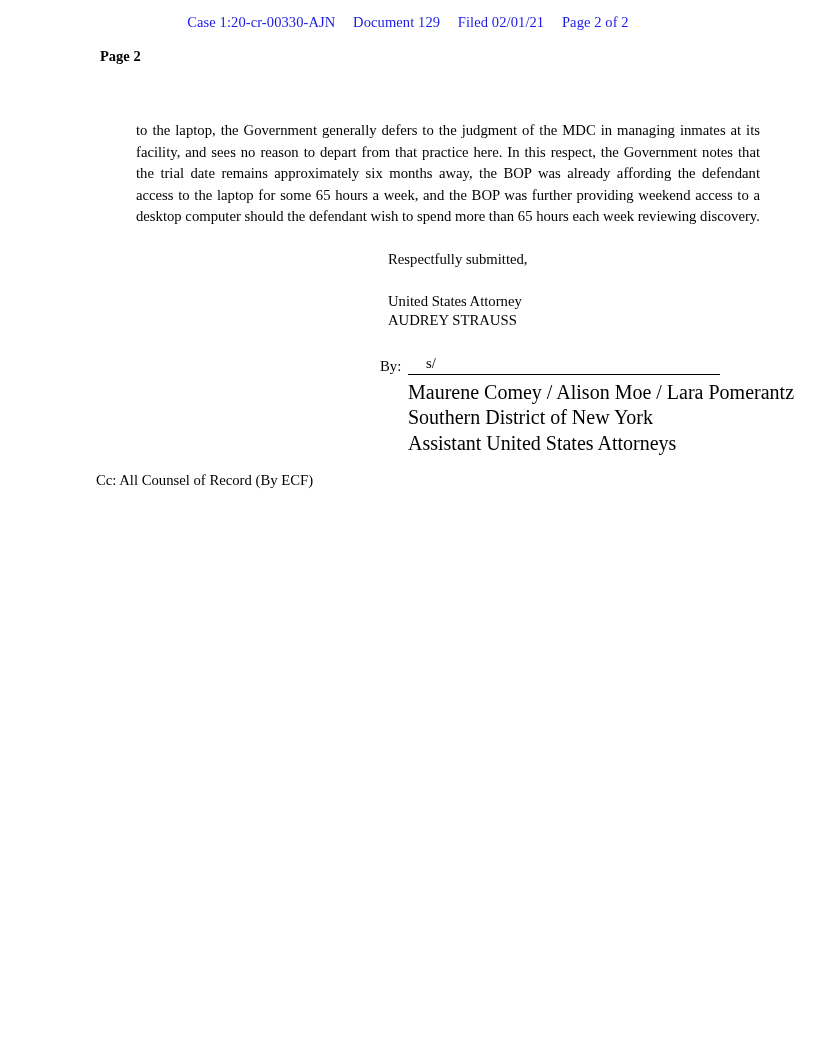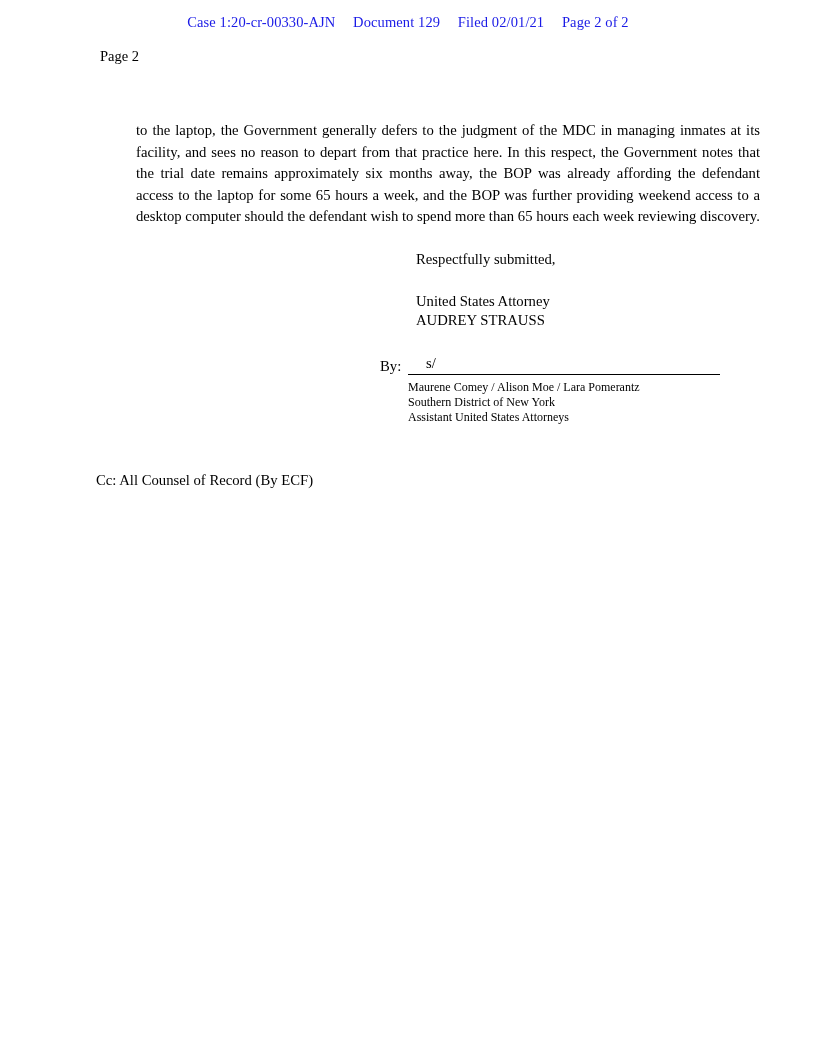--- a/index.html
+++ b/index.html
@@ -33,36 +33,37 @@
     white-space: nowrap;
   }
   .ecf-header span {
     margin: 0 7px;
   }
   .page-label {
     position: absolute;
     top: 48px;
     left: 100px;
     font-size: 14.5px;
+    font-weight: bold;
   }
   .body-text {
     position: absolute;
     top: 120px;
     left: 96px;
     width: 624px;
     font-size: 14.7px;
     line-height: 1.47;
     text-align: justify;
     text-justify: inter-word;
     margin-left: 40px;
   }
   .signature-block {
     position: absolute;
     top: 250px;
-    left: 416px;
+    left: 388px;
     width: 330px;
     font-size: 14.7px;
     line-height: 1.25;
   }
   .sig-respect {
     margin-bottom: 0;
   }
   .sig-gap {
     height: 24px;
   }
@@ -100,21 +101,21 @@
     top: 19px;
     width: 312px;
     height: 1px;
     background: #000000;
   }
   .attorneys {
     position: absolute;
     top: 380px;
     left: 408px;
     width: 330px;
-    font-size: 12px;
+    font-size: 20px;
     line-height: 1.27;
     white-space: nowrap;
   }
   .cc-line {
     position: absolute;
     top: 472px;
     left: 96px;
     font-size: 14.7px;
   }
 </style>

